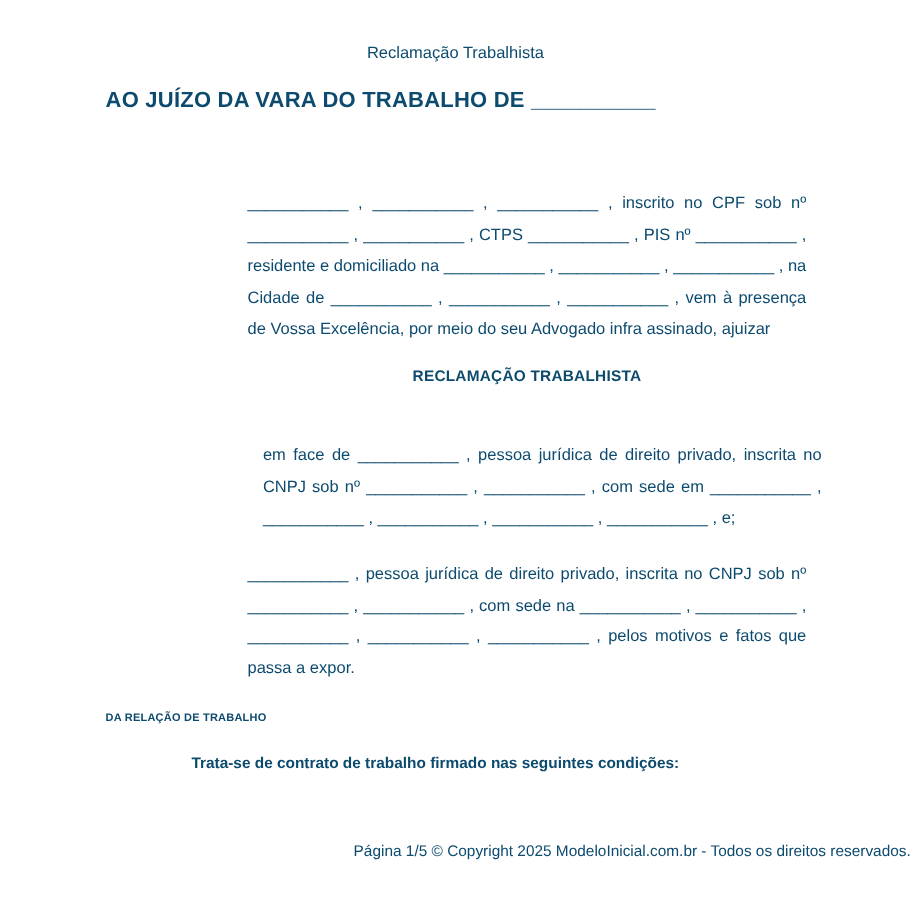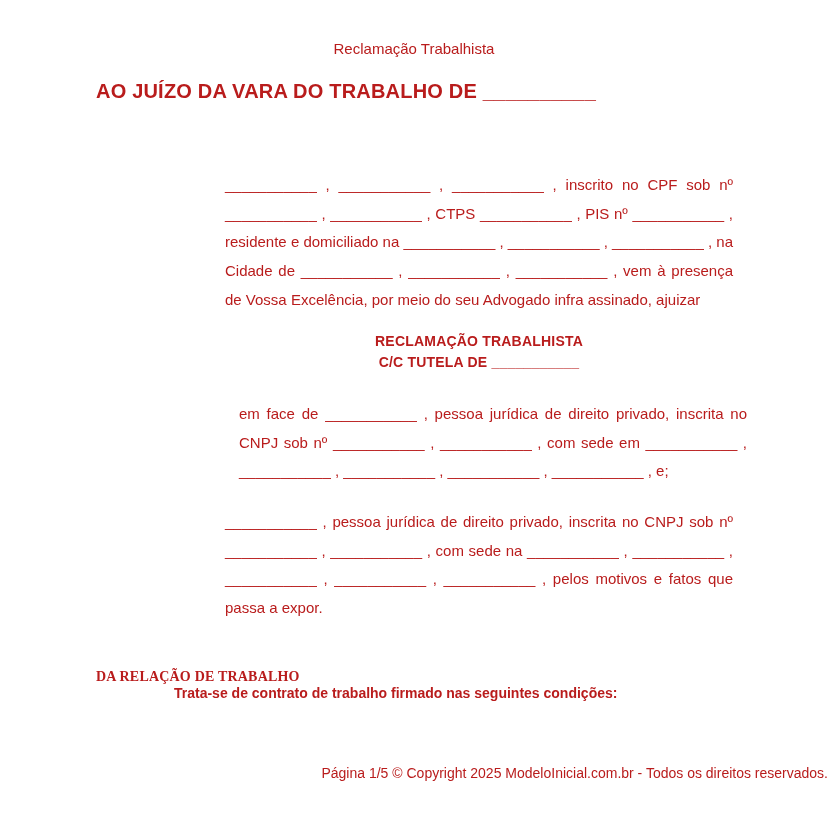--- a/index.html
+++ b/index.html
@@ -6,21 +6,21 @@
     margin: 0;
     padding: 0;
     background: #ffffff;
   }
   .page {
     position: relative;
     width: 828px;
     height: 828px;
     background: #ffffff;
     font-family: "Liberation Sans", sans-serif;
-    color: #b91c1c;
+    color: #0c4a6e;
     overflow: hidden;
   }
   .doc-title {
     position: absolute;
     top: 40px;
     left: 0;
     width: 828px;
     text-align: center;
     font-size: 15px;
     font-weight: 400;
@@ -54,28 +54,27 @@
     text-align: center;
     font-size: 14px;
     font-weight: 700;
     line-height: 21px;
     letter-spacing: 0.2px;
   }
   .para-defendant1 { top: 400px; margin-left: 14px; }
   .para-defendant2 { top: 508px; }
   .section-heading {
     position: absolute;
-    top: 668px;
+    top: 644px;
     left: 96px;
     width: 637px;
-    font-size: 14px;
+    font-size: 10px;
     font-weight: 700;
     line-height: 17px;
     letter-spacing: 0.2px;
-    font-family: Liberation Serif, serif;
   }
   .section-body {
     position: absolute;
     top: 684px;
     left: 96px;
     width: 637px;
     font-size: 14px;
     font-weight: 700;
     line-height: 18px;
     text-indent: 78px;
@@ -97,21 +96,20 @@
 <div class="page">
 
   <div class="doc-title">Reclamação Trabalhista</div>
 
   <div class="court-heading">AO JUÍZO DA VARA DO TRABALHO DE  __________</div>
 
   <div class="body-para para-qualification">___________ ,  ___________ ,  ___________ ,  inscrito no CPF sob nº ___________ ,  ___________ ,  CTPS ___________  , PIS nº ___________  , residente e domiciliado na ___________  , ___________ ,  ___________ , na Cidade de ___________ ,  ___________ ,  ___________ , vem à presença de Vossa Excelência, por meio do seu Advogado infra assinado, ajuizar</div>
 
   <div class="claim-title">
     <div>RECLAMAÇÃO TRABALHISTA</div>
-    <div>C/C TUTELA DE  ___________</div>
   </div>
 
   <div class="body-para para-defendant1">em face de  ___________  , pessoa jurídica de direito privado, inscrita no CNPJ sob nº ___________  , ___________  ,  com sede em ___________  , ___________ , ___________ , ___________ , ___________ , e;</div>
 
   <div class="body-para para-defendant2">___________ ,  pessoa jurídica de direito privado, inscrita no CNPJ sob nº ___________  , ___________  , com sede na ___________  , ___________  , ___________  , ___________  , ___________  , pelos motivos e fatos que passa a expor.</div>
 
   <div class="section-heading">DA RELAÇÃO DE TRABALHO</div>
 
   <div class="section-body">Trata-se de contrato de trabalho firmado nas seguintes condições:</div>
 

